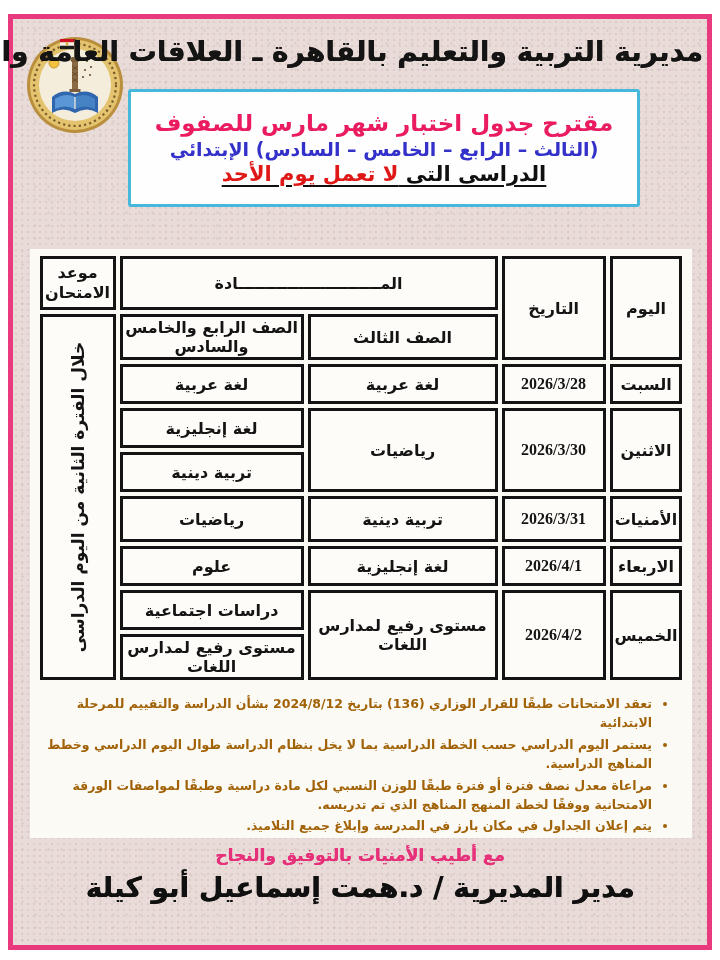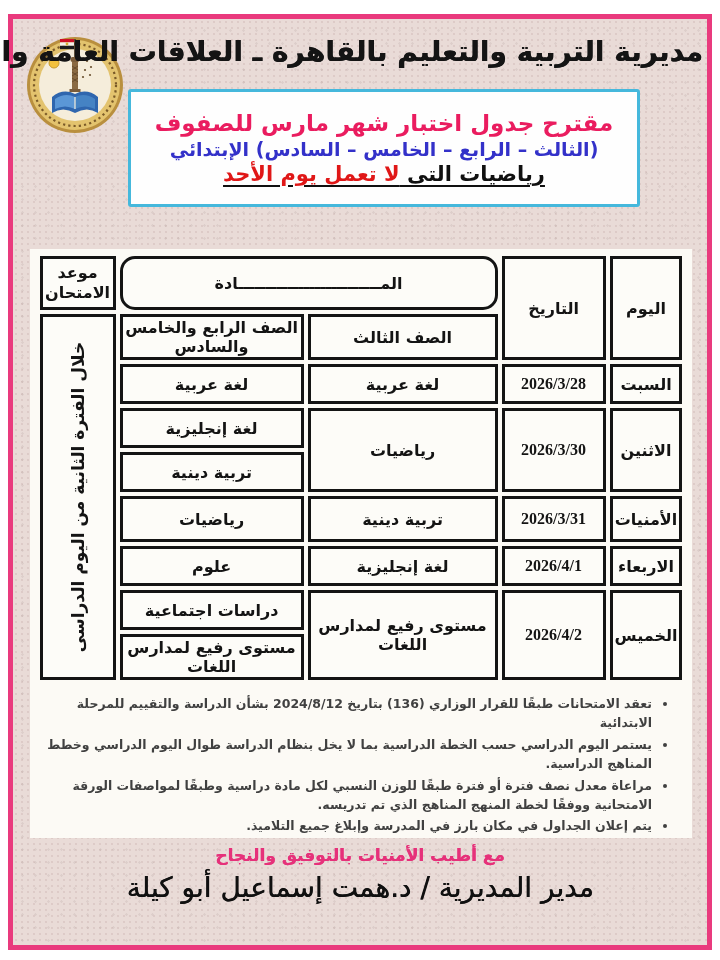--- a/index.html
+++ b/index.html
@@ -46,48 +46,48 @@
     margin:3px auto 0;direction:rtl;
   }
   table.sched td{
     border:3px solid #141414;background:#fdfcf8;
     text-align:center;vertical-align:middle;
     font-weight:bold;color:#141414;font-size:16px;
     padding:1px 2px;
   }
   tr.h1{height:54px;} tr.h2{height:40px;}
   tr.dr{height:40px;} tr.dr-tall{height:46px;}
-  td.subject-head{font-size:19px;letter-spacing:0.5px;border-radius:15px;}
+  td.subject-head{font-size:19px;letter-spacing:0.5px;}
   td.examtime-head{font-size:13px;line-height:1.25;}
   td.subhead-big{font-size:15px;}
   td.subhead-small{font-size:13px;}
   td.date{font-family:"Liberation Serif",serif;font-size:17px;direction:ltr;}
   td.day{font-size:16px;white-space:nowrap;margin-left:36px;}
   td.small-subj{font-size:14px;}
   td.rot-cell{position:relative;}
   .rot{
     position:absolute;top:50%;left:50%;
     transform:translate(-50%,-50%) rotate(-90deg);
     white-space:nowrap;direction:rtl;
     font-size:17px;font-weight:bold;color:#141414;
   }
   ul.notes{
     direction:rtl;text-align:right;list-style:disc;
     margin:10px 26px 0 10px;padding:0 14px 0 0;
-    font-size:12.5px;font-weight:bold;color:#404040;line-height:1.55;
+    font-size:12.5px;font-weight:bold;color:#a16207;line-height:1.55;
   }
   ul.notes li{margin:2px 0;}
   .wishes{
     position:absolute;left:0;right:0;top:826px;text-align:center;
     font-size:17px;font-weight:bold;color:#e6317a;
     text-shadow:0.3px 0 0 #e6317a;
   }
   .signature{
     position:absolute;left:0;right:0;top:852px;text-align:center;
-    font-size:28px;font-weight:normal;color:#101010;
+    font-size:28px;font-weight:bold;color:#101010;
     text-shadow:0.5px 0 0 #101010;
   }
 </style>
 </head>
 <body>
 
 <div class="frame">
 
   <svg class="logo" viewBox="0 0 100 116" aria-hidden="true">
     <circle cx="50" cy="60" r="48" fill="#b98f3e"></circle>
@@ -129,21 +129,21 @@
     <path d="M30 74 q10 -7 20 -2 l0 12 q-10 -5 -20 0 z" fill="#5b97d6"></path>
     <path d="M70 74 q-10 -7 -20 -2 l0 12 q10 -5 20 0 z" fill="#4583c4"></path>
     <line x1="50" y1="72" x2="50" y2="84" stroke="#f5eddb" stroke-width="1.2"></line>
   </svg>
 
   <div class="header-title">مديرية التربية والتعليم بالقاهرة ـ العلاقات العامة والإعـلام</div>
 
   <div class="title-box">
     <div class="tb-line1">مقترح جدول اختبار شهر مارس للصفوف</div>
     <div class="tb-line2">(الثالث – الرابع – الخامس – السادس) الإبتدائي</div>
-    <div class="tb-line4"><span>رياضيات التى </span><span class="red">لا تعمل يوم الأحد</span></div>
+    <div class="tb-line4"><span>الدراسى التى </span><span class="red">لا تعمل يوم الأحد</span></div>
   </div>
 
   <div class="scan-block">
 
     <table class="sched">
       <colgroup>
         <col style="width:70px">
           <col style="width:104px">
           <col style="width:190px">
         <col style="width:184px">

